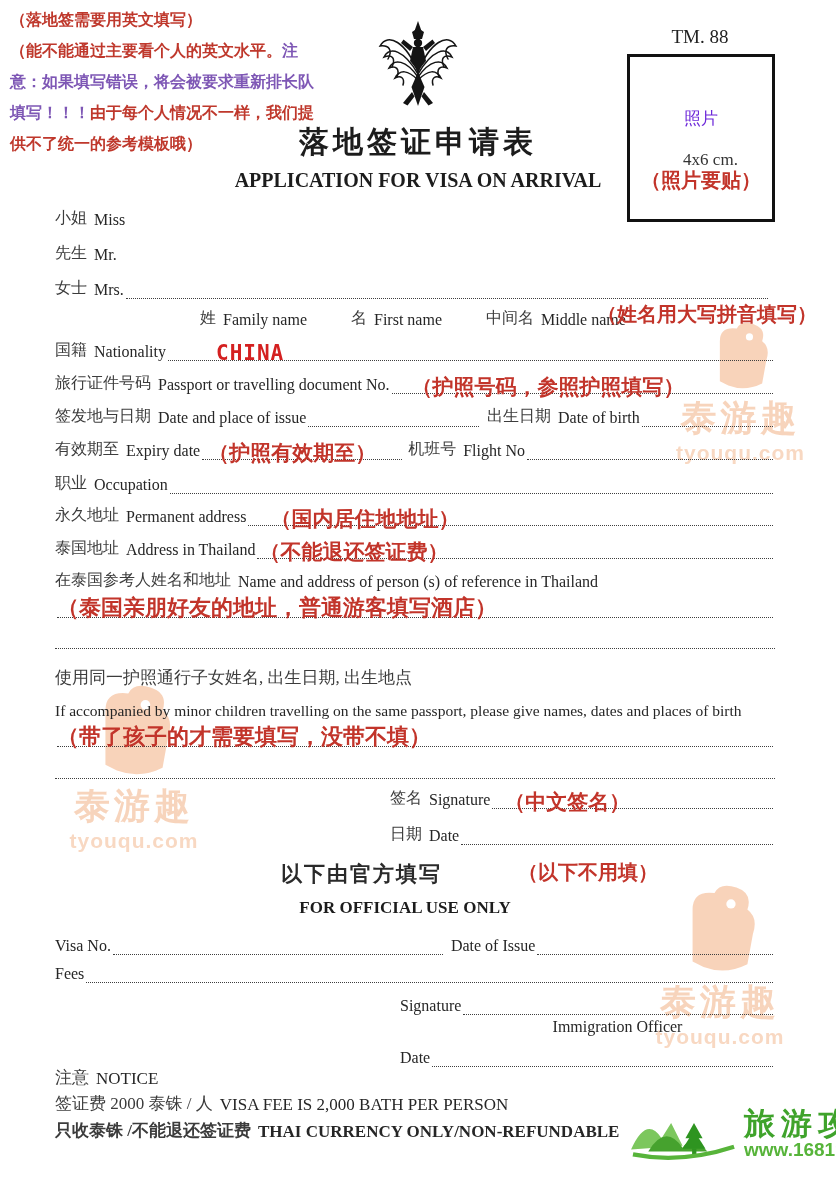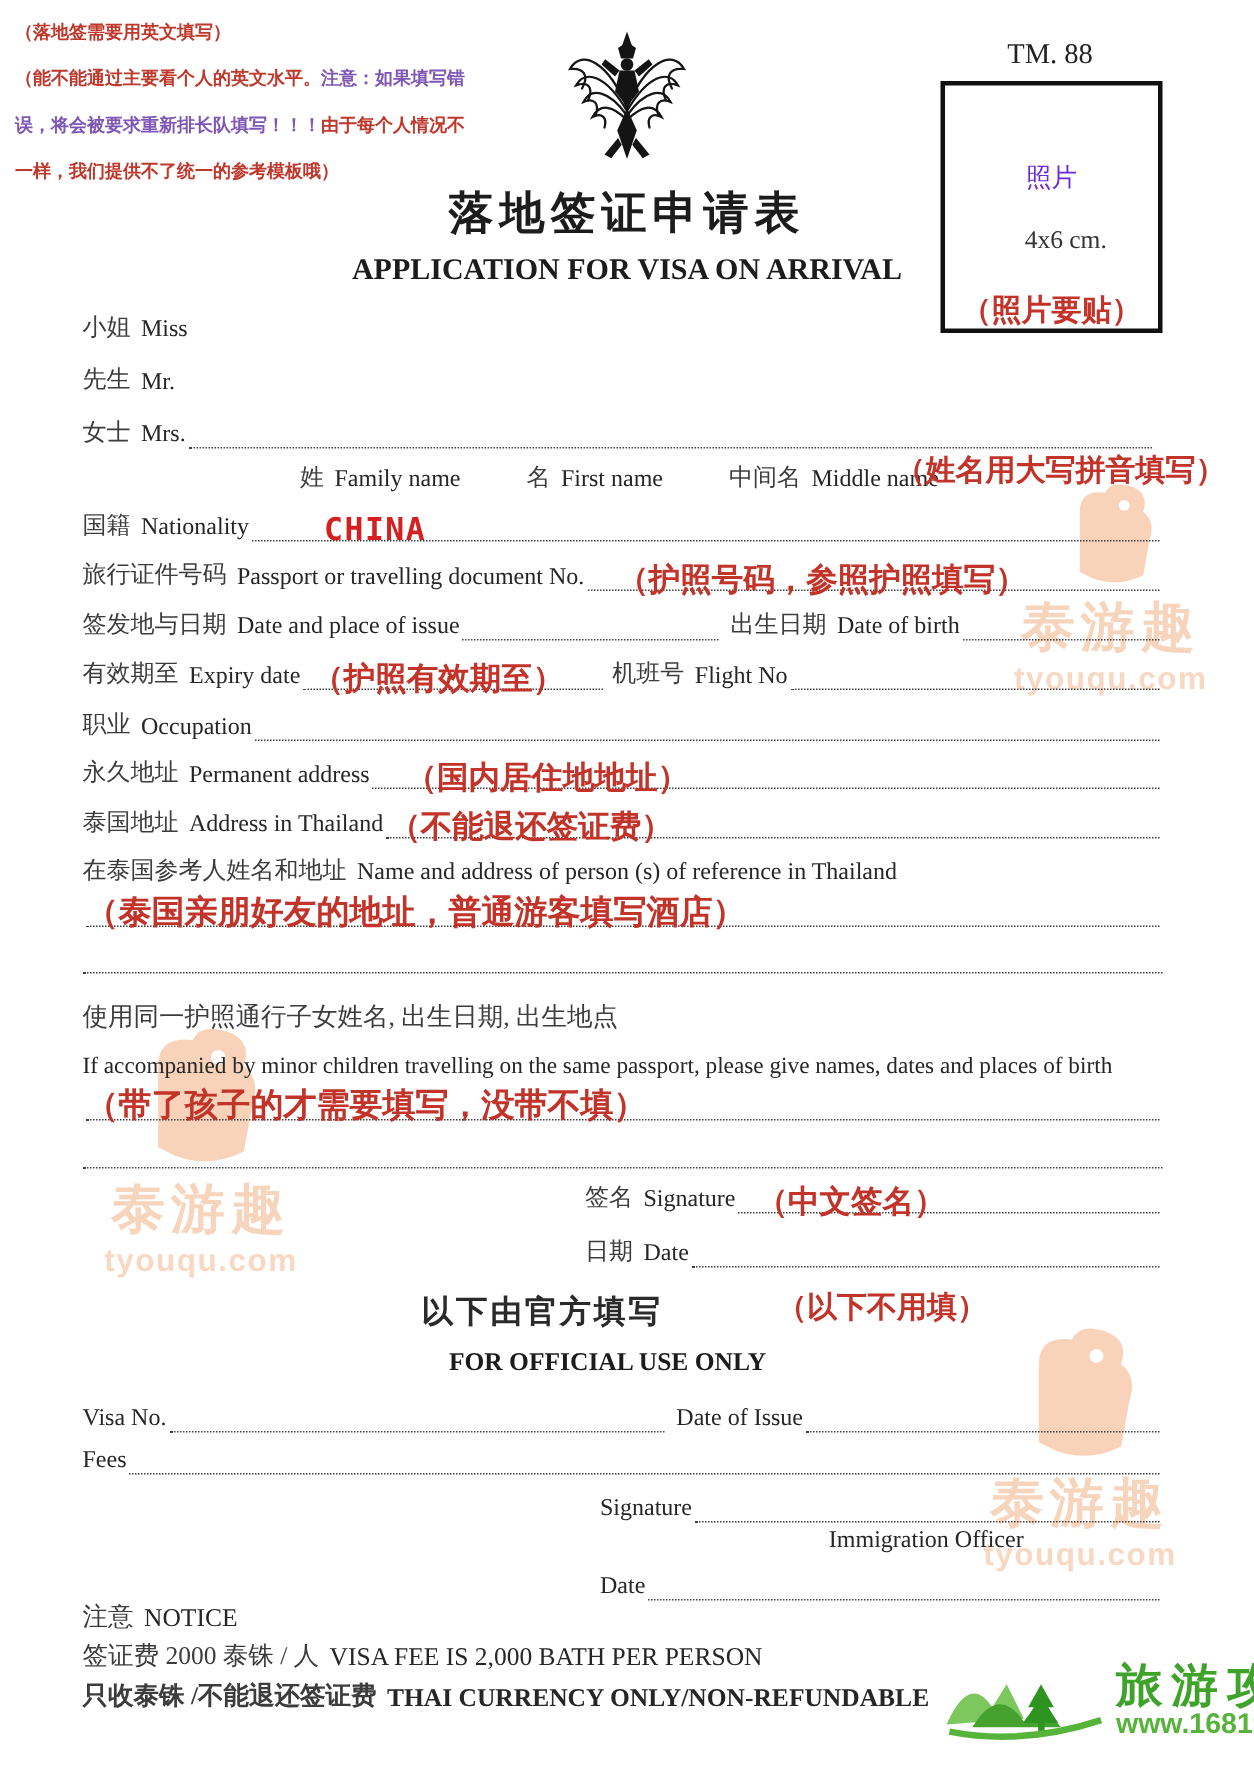--- a/index.html
+++ b/index.html
@@ -13,35 +13,35 @@
               letter-spacing:1px;margin-top:-2px;}
   .wm svg{display:block;margin:0 auto;opacity:.5;}
   .footer-logo{position:absolute;z-index:1;left:628px;top:1100px;display:flex;align-items:flex-end;}
   .footer-logo .fl-text{margin-left:4px;}
   .fl-zh{color:#3fa32b;font-size:31px;font-weight:bold;letter-spacing:6px;
          font-family:"Liberation Serif",serif;line-height:1;}
   .fl-url{color:#57b43a;font-size:19px;font-weight:bold;font-family:"Liberation Sans",sans-serif;
           line-height:1.2;}
   
   .top-note{position:absolute;z-index:2;left:10px;top:6px;width:310px;
-            font-family:Liberation Serif, serif;font-weight:bold;
-            font-size:12px;line-height:31px;color:#bf382c;}
+            font-family:Liberation Mono, monospace;font-weight:bold;
+            font-size:16px;line-height:31px;color:#bf382c;}
   .top-note .purple{color:#7e57b5;}
   .emblem{position:absolute;left:374px;top:20px;z-index:1;}
   .title-zh{position:absolute;left:0;top:122px;width:836px;text-align:center;
             font-size:30px;font-weight:bold;letter-spacing:4px;color:#1c1c1c;z-index:1;}
   .title-en{position:absolute;left:0;top:169px;width:836px;text-align:center;
             font-size:20px;font-weight:bold;color:#1c1c1c;z-index:1;}
   .tm88{position:absolute;left:640px;top:26px;width:120px;text-align:center;
         font-size:19px;color:#222;z-index:1;}
   .photo-box{position:absolute;left:627px;top:54px;width:142px;height:162px;
              border:3px solid #111;text-align:center;z-index:1;background:transparent;}
   .photo-box .pb-zh{margin-top:50px;font-size:17px;color:#6d28d9;}
   .photo-box .pb-size{margin-top:20px;font-size:17px;color:#333;padding-left:19px;}
-  .photo-box .pb-ann{margin-top:27px;}
+  .photo-box .pb-ann{margin-top:0;}
   
   .row{position:absolute;display:flex;align-items:flex-end;white-space:nowrap;
        font-size:16px;height:23px;z-index:2;}
   .zh{color:#3c3c3c;margin-right:7px;}
   .en{color:#262626;}
   .fill{position:relative;flex:1;border-bottom:1.6px dotted #3f3f3f;height:20px;margin:0 2px;}
   .fill.fw{flex:0 0 200px;}
   .fill .ann{position:absolute;bottom:-4px;}
   .dotline{position:absolute;left:55px;width:720px;height:0;
            border-top:1.6px dotted #3f3f3f;z-index:2;}

